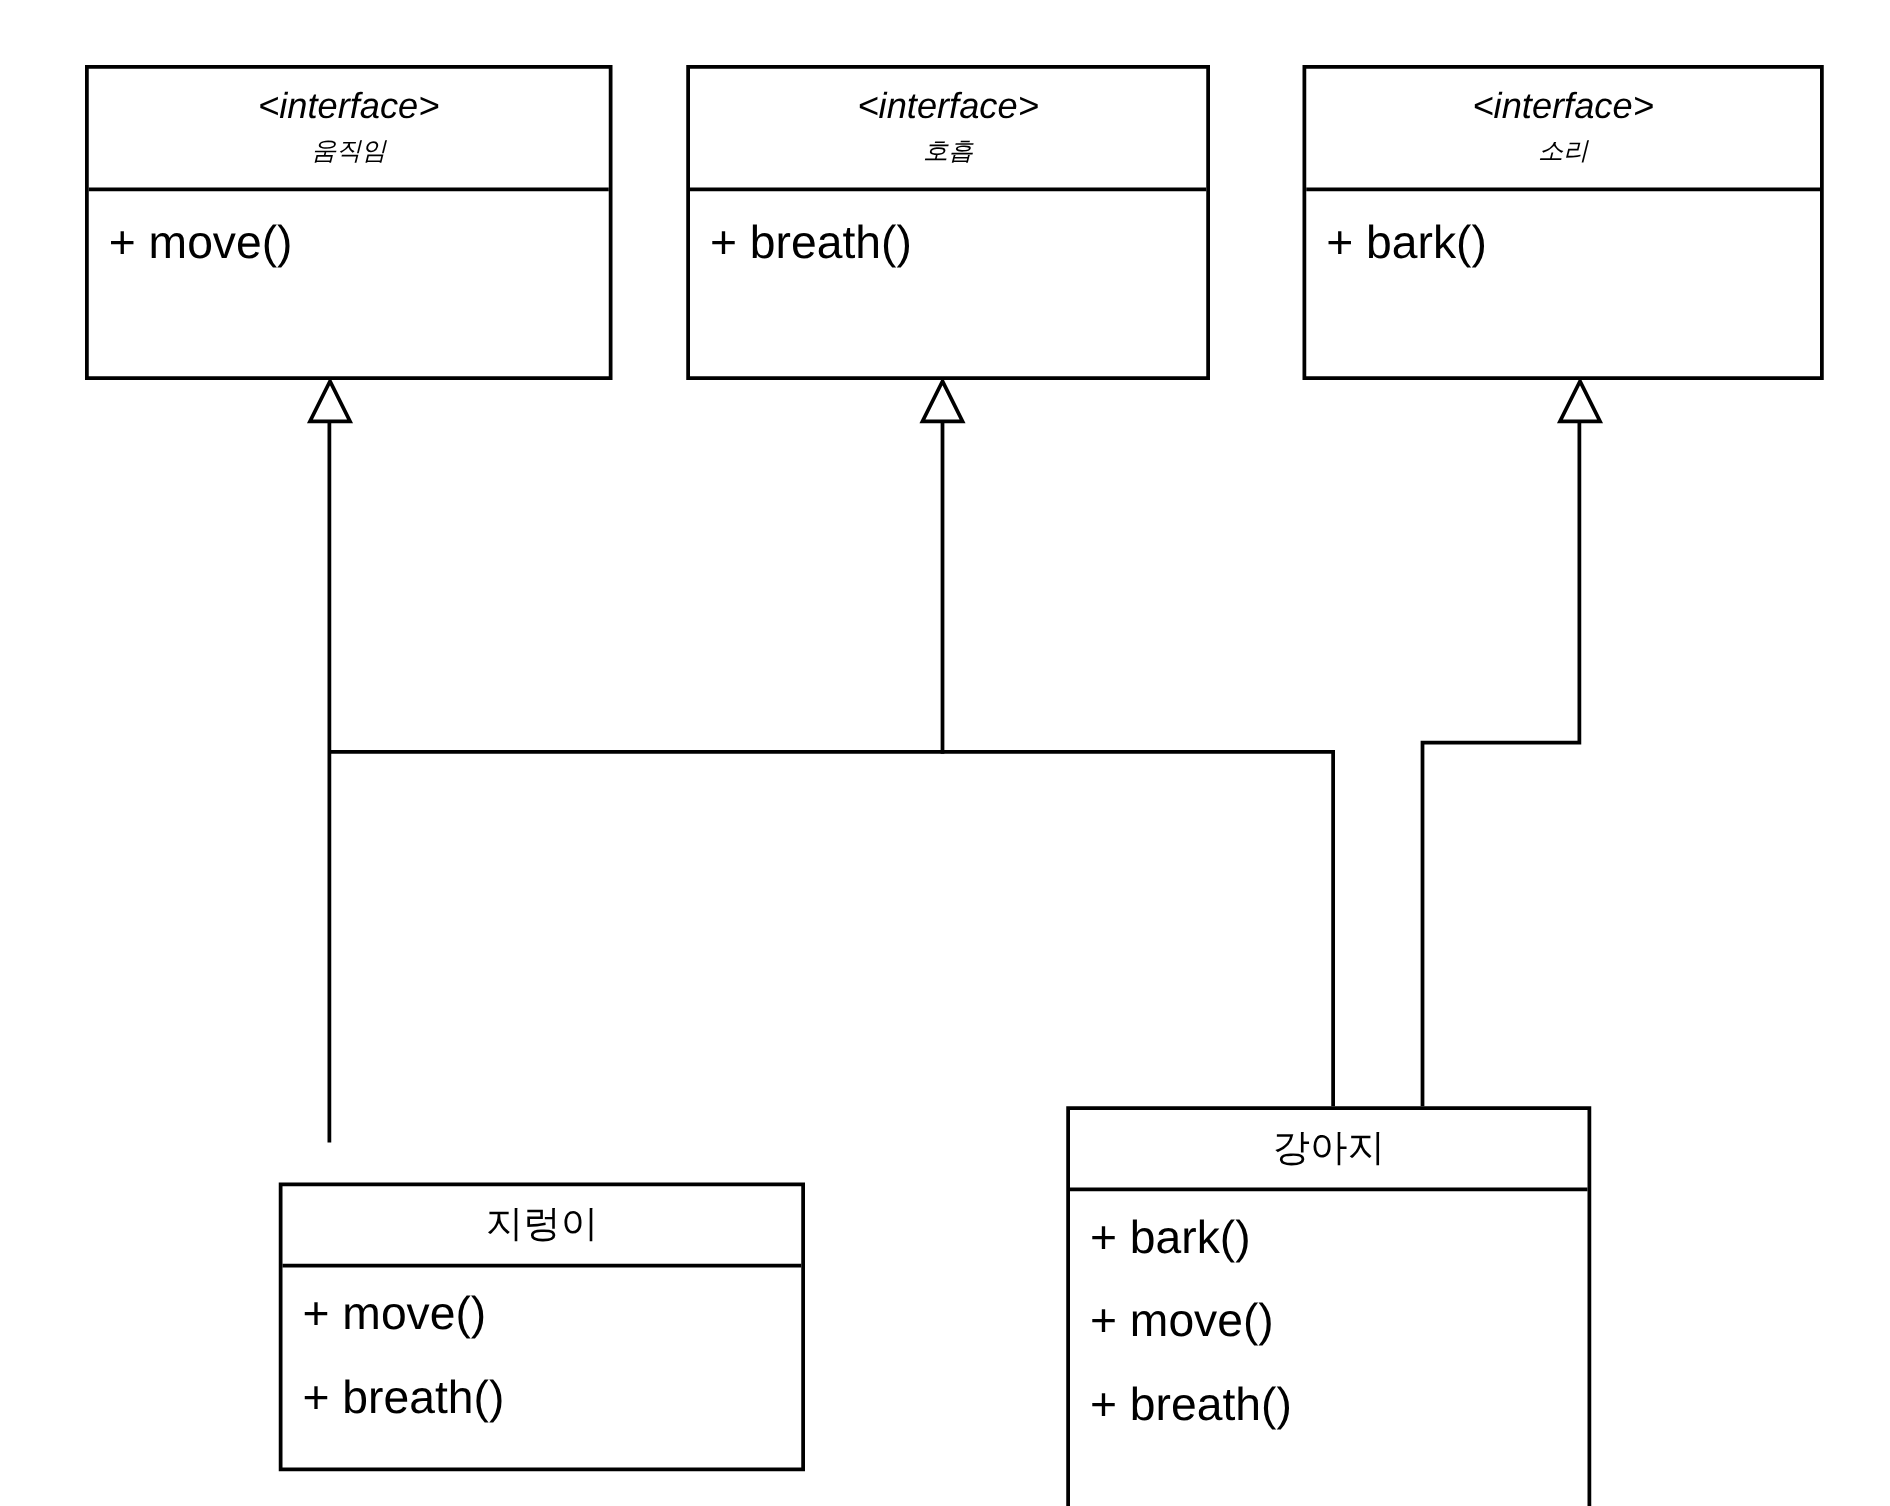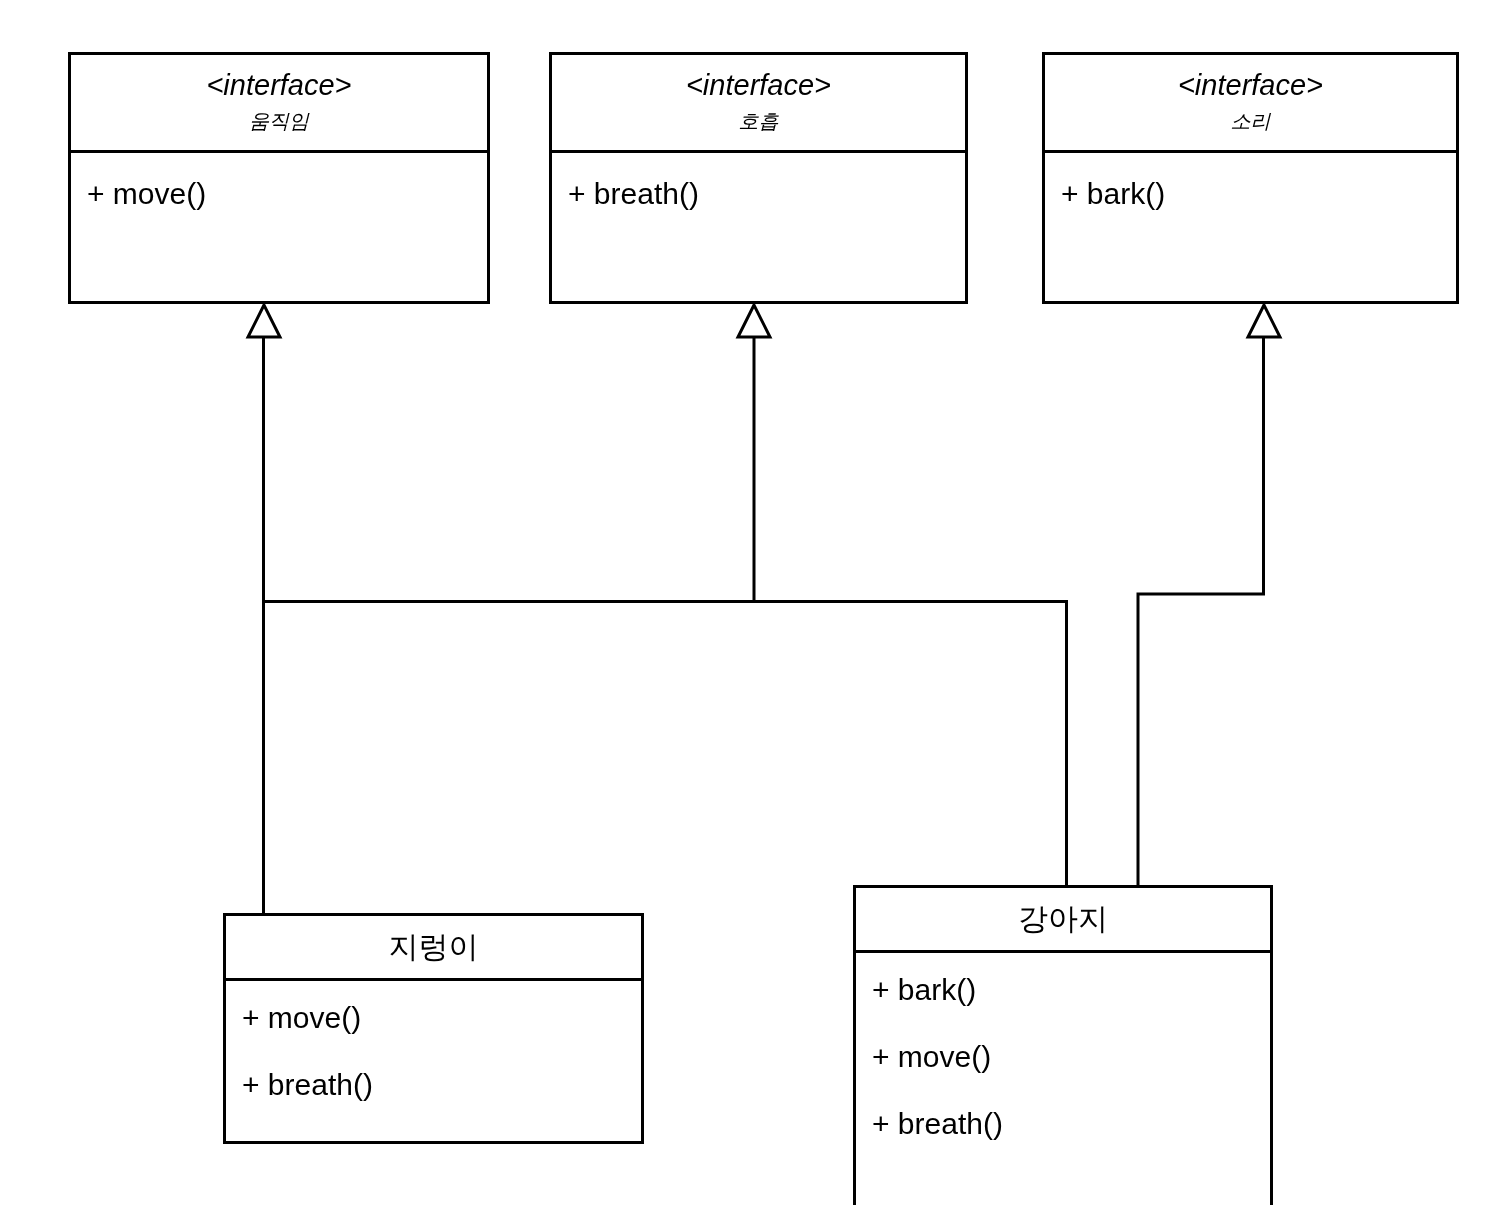--- a/index.html
+++ b/index.html
@@ -45,30 +45,30 @@
     font-size: 20px;
     line-height: 36px;
   }
   .cls-name {
     font-size: 30px;
     line-height: 34px;
   }
   .bd { padding: 24px 10px 0 16px; }
   .cls .bd { padding-top: 20px; }
   .member {
-    font-size: 30px;
+    font-size: 37px;
     line-height: 34px;
     margin-bottom: 33px;
     white-space: nowrap;
   }
   
   .box-movement  { left: 68px;   top: 52px;  width: 422px; height: 252px; }
   .box-breathing { left: 549px;  top: 52px;  width: 419px; height: 252px; }
   .box-sound     { left: 1042px; top: 52px;  width: 417px; height: 252px; }
-  .box-worm      { left: 223px;  top: 913px; width: 421px; height: 231px; }
+  .box-worm      { left: 223px;  top: 946px; width: 421px; height: 231px; }
   .box-puppy     { left: 853px;  top: 885px; width: 420px; height: 324px; }
 </style>
 </head>
 <body>
 
 <div class="canvas">
 
   <svg class="connector-layer" viewBox="0 0 1512 1205" xmlns="http://www.w3.org/2000/svg">
 
     <path d="M263.5 337 L263.5 914"></path>

